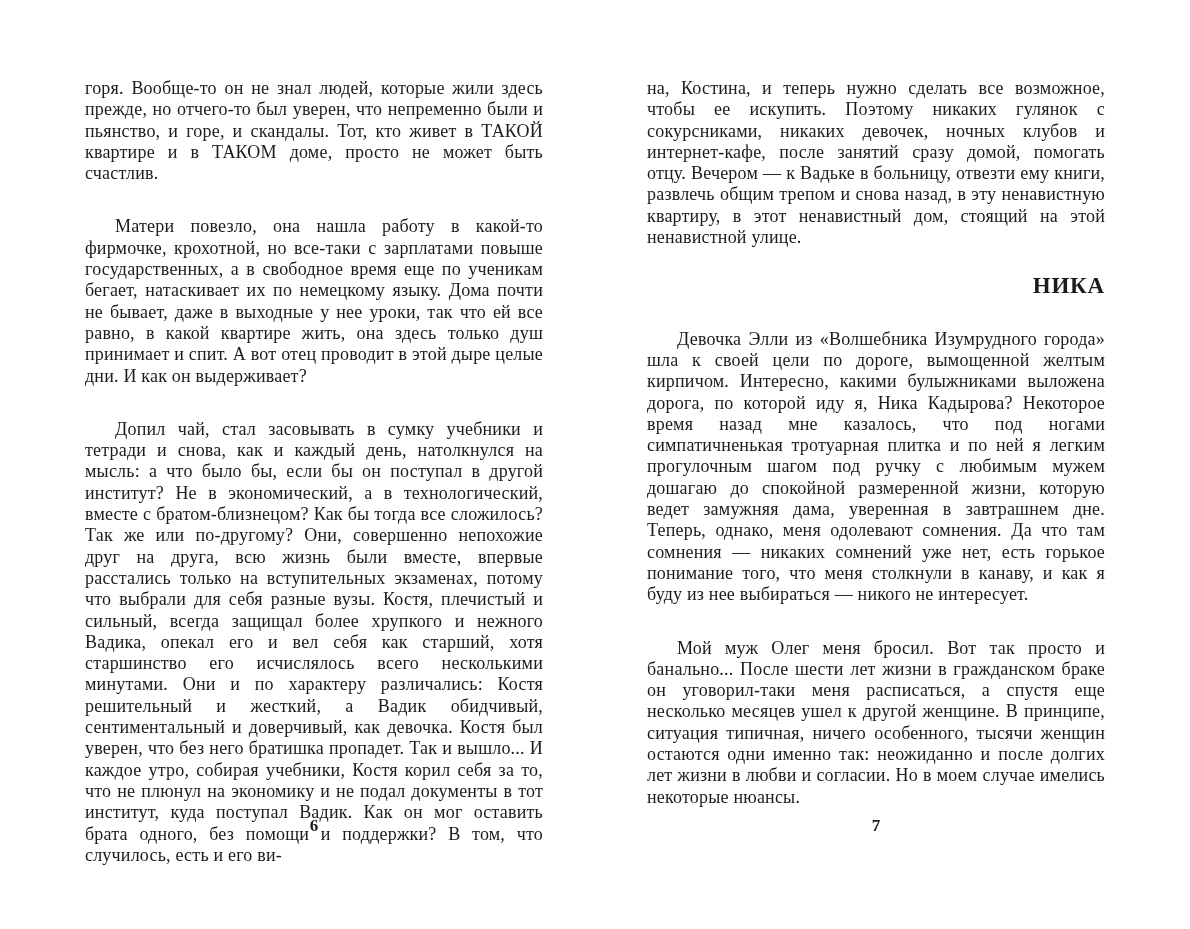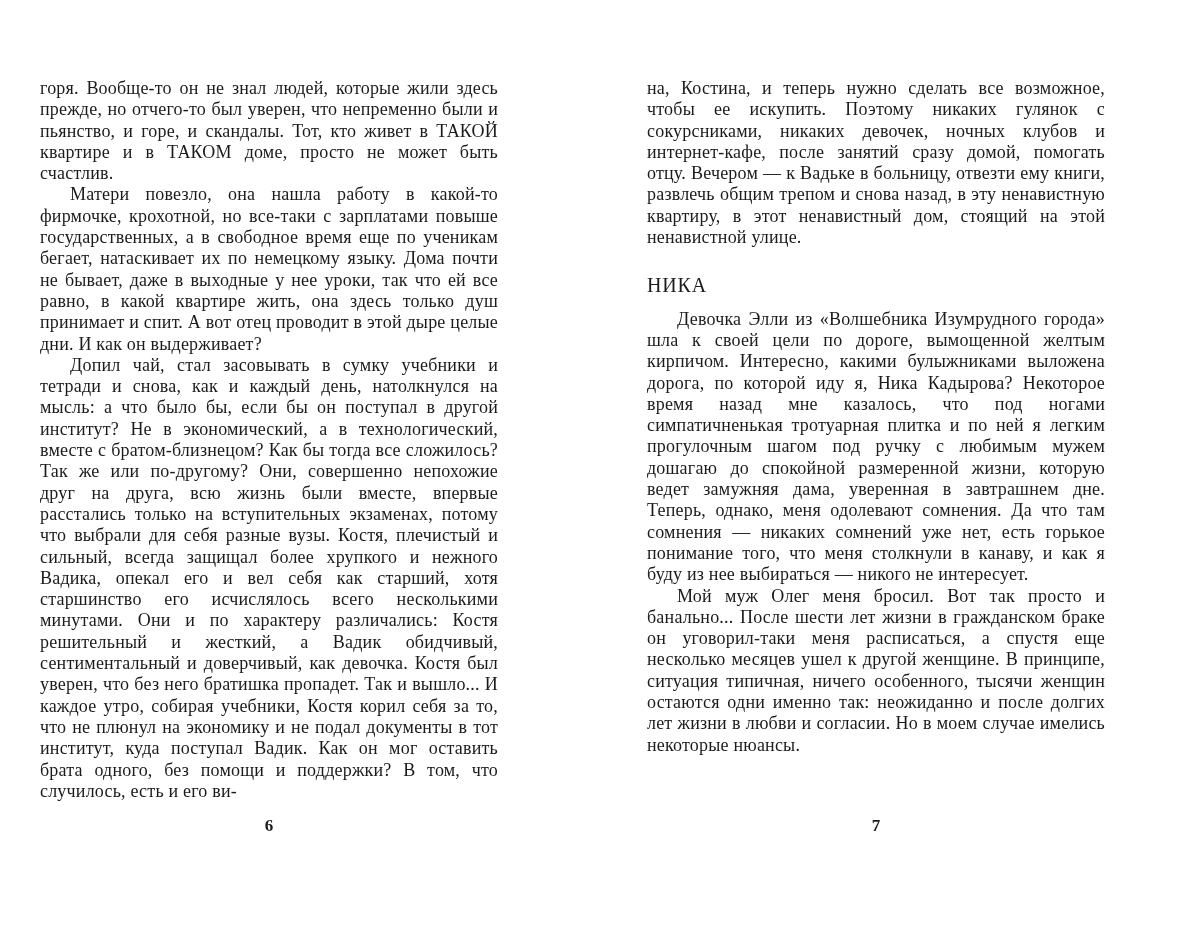--- a/index.html
+++ b/index.html
@@ -12,21 +12,21 @@
     background: #ffffff;
     color: #1b1b1d;
     font-family: "Liberation Serif", "DejaVu Serif", serif;
     overflow: hidden;
   }
   .spread {
     position: relative;
     box-sizing: border-box;
     width: 1190px;
     height: 929px;
-    padding: 78px 85px 0 40px;
+    padding: 78px 85px 0 85px;
     display: flex;
     justify-content: space-between;
   }
   .page {
     position: relative;
     width: 458px;
     height: 830px;
   }
   .page-text {
     text-align: justify;
@@ -34,26 +34,27 @@
     line-height: 21.3px;
     letter-spacing: 0.2px;
     hyphens: auto;
   }
   .page-text p {
     margin: 0;
     text-indent: 0;
   }
   .page-text p.indent {
     text-indent: 30px;
+    margin-top: 32px;
   }
   .chapter-heading {
     margin: 27px 0 12px 0;
-    text-align: left;
-    font-size: 20px;
-    font-weight: normal;
+    text-align: right;
+    font-size: 23px;
+    font-weight: bold;
     letter-spacing: 0.8px;
     line-height: 21.3px;
   }
   .page-number {
     position: absolute;
     top: 738px;
     left: 0;
     right: 0;
     text-align: center;
     font-size: 17px;

